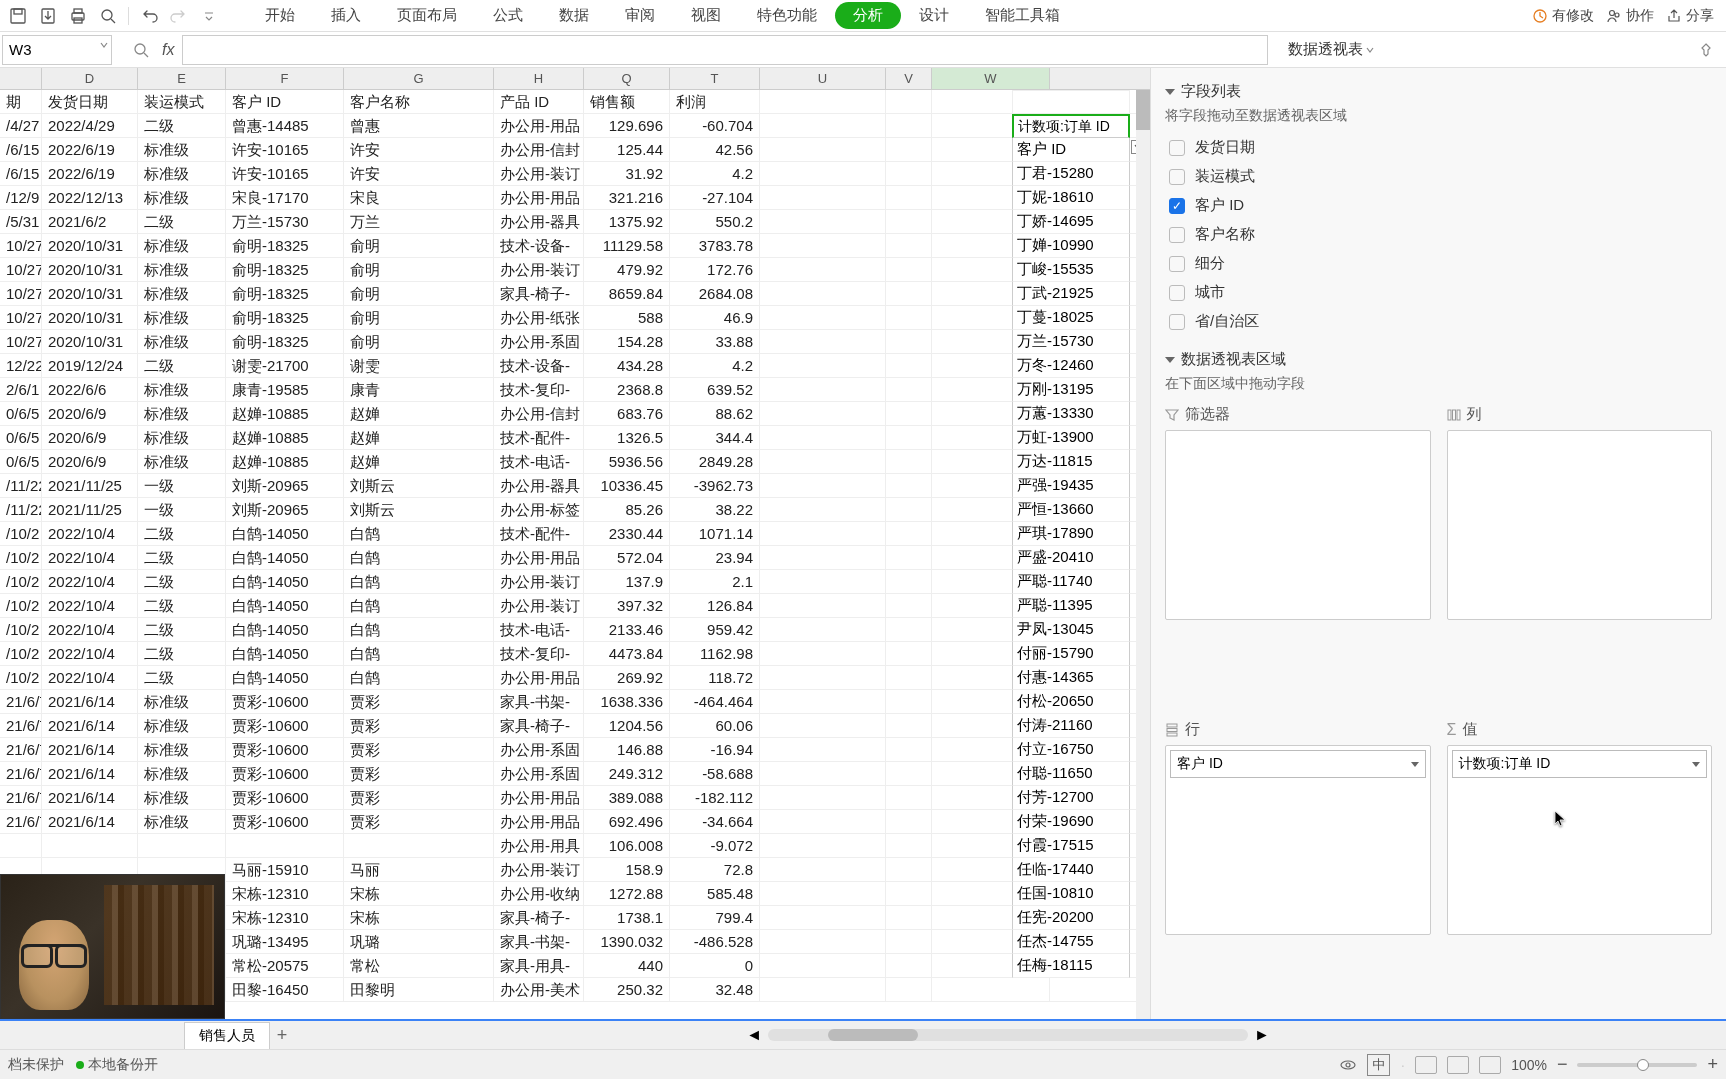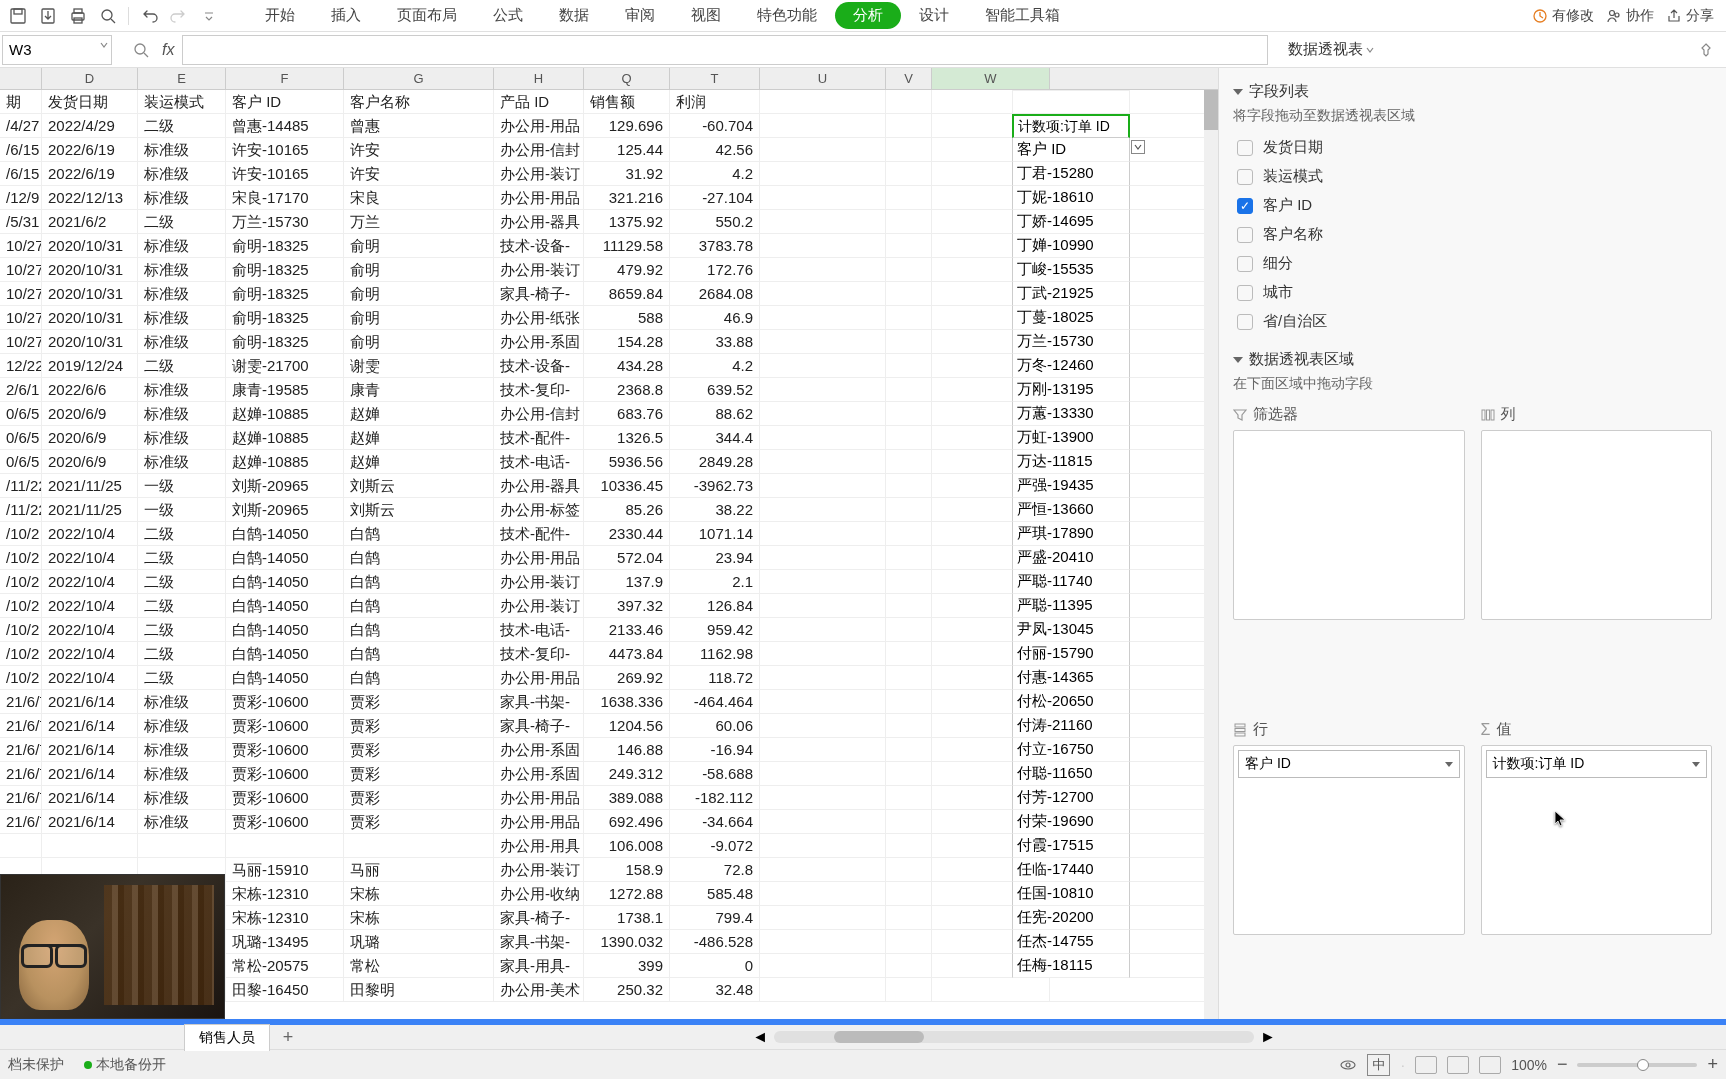--- a/index.html
+++ b/index.html
@@ -20,21 +20,21 @@
 .formula-row { height: 36px; background: #fff; display: flex; align-items: center; border-bottom: 1px solid #e0e0e0; }
 .name-box { width: 110px; height: 30px; border: 1px solid #ccc; margin-left: 2px; display: flex; align-items: center; padding: 0 6px; font-size: 15px; position: relative; }
 .name-box-dd { position: absolute; right: 2px; top: 4px; }
 .fb-icons { display: flex; align-items: center; gap: 12px; margin-left: 20px; text-align: center; }
 .formula-input { flex: 1; height: 30px; border: 1px solid #ccc; margin-left: 8px; margin-right: 8px; padding: 0 6px; }
 .side-label { width: 450px; padding: 0 12px; font-size: 15px; color: #333; display: flex; align-items: center; gap: 2px; }
 
 
 .main { display: flex; height: calc(1079px - 32px - 36px - 30px - 30px); }
 .sheet-area { flex: 1; display: flex; flex-direction: column; background: #fff; position: relative; }
-.side-panel { width: 508px; background: #f8f8f8; border-left: 1px solid #ddd; display: flex; flex-direction: column; padding: 8px 14px 0 14px; }
+.side-panel { width: 576px; background: #f8f8f8; border-left: 1px solid #ddd; display: flex; flex-direction: column; padding: 8px 14px 0 14px; }
 
 
 .col-headers { display: flex; height: 22px; background: #eee; border-bottom: 1px solid #ccc; position: sticky; top: 0; z-index: 2; }
 .ch { border-right: 1px solid #ccc; text-align: center; font-size: 13px; color: #555; line-height: 22px; }
 .grid-body { flex: 1; overflow: hidden; }
 .row { display: flex; height: 24px; border-bottom: 1px solid #eee; }
 .cell { border-right: 1px solid #eee; padding: 0 6px; font-size: 15px; color: #222; line-height: 24px; white-space: nowrap; overflow: hidden; }
 .cell.num { text-align: right; }
 .head-row .cell { font-weight: 400; color: #222; }
 
@@ -60,30 +60,30 @@
 .field-cb.checked::after { content: '✓'; color: #fff; font-size: 12px; }
 
 .areas { display: grid; grid-template-columns: 1fr 1fr; gap: 16px; margin-top: 4px; flex: 1; }
 .area-box { display: flex; flex-direction: column; }
 .area-label { display: flex; align-items: center; gap: 6px; font-size: 15px; color: #555; margin-bottom: 6px; }
 .area-drop { border: 1px solid #ccc; background: #fff; min-height: 190px; border-radius: 2px; padding: 4px; }
 .area-chip { background: #fff; border: 1px solid #bbb; padding: 4px 6px; font-size: 14px; display: flex; align-items: center; justify-content: space-between; }
 .chip-dd { width: 0; height: 0; border-left: 4px solid transparent; border-right: 4px solid transparent; border-top: 5px solid #666; }
 
 
-.sheet-tabs { height: 30px; background: #f0f0f0; border-top: 6px solid #3b82f6; display: flex; align-items: center; padding: 0 4px; gap: 6px; }
+.sheet-tabs { height: 30px; background: #f0f0f0; border-top: 2px solid #3b82f6; display: flex; align-items: center; padding: 0 4px; }
 .sheet-tab { padding: 4px 14px; font-size: 14px; background: #fff; border: 1px solid #ccc; border-bottom: none; cursor: pointer; }
 .add-sheet { width: 24px; text-align: center; font-size: 18px; color: #666; cursor: pointer; }
 .h-scroll { flex: 1; display: flex; align-items: center; justify-content: center; }
 .hsb { width: 480px; height: 12px; background: #e0e0e0; border-radius: 6px; position: relative; }
 .hsb-thumb { position: absolute; left: 60px; width: 90px; height: 12px; background: #bbb; border-radius: 6px; }
 
 
 .status-bar { height: 30px; background: #f0f0f0; border-top: 1px solid #ddd; display: flex; align-items: center; padding: 0 8px; font-size: 14px; color: #555; gap: 16px; }
-.status-left { display: flex; align-items: flex-end; gap: 20px; flex: 1; }
+.status-left { display: flex; align-items: flex-end; gap: 12px; flex: 1; }
 .dot { width: 8px; height: 8px; border-radius: 50%; background: #1aad19; display: inline-block; margin-right: 4px; }
 .status-right { display: flex; align-items: center; gap: 10px; }
 .view-btn { width: 22px; height: 18px; border: 1px solid #aaa; border-radius: 2px; }
 .zoom-slider { width: 120px; height: 4px; background: #ccc; position: relative; border-radius: 2px; }
 .zoom-thumb { position: absolute; left: 50%; top: -4px; width: 12px; height: 12px; background: #fff; border: 1px solid #888; border-radius: 50%; }
 
 .webcam { position: absolute; left: 0; bottom: 60px; width: 225px; height: 145px; background: linear-gradient(135deg,#2a2218 0%,#3a3228 40%,#1a1410 100%); border: 1px solid #333; z-index: 10; }
 .face { position: absolute; left: 18px; bottom: 8px; width: 70px; height: 90px; background: radial-gradient(ellipse at 50% 30%, #d4a574 0%, #b8915f 60%, #8a6840 100%); border-radius: 40% 40% 30% 30%; }
 .glasses { position: absolute; left: 22px; bottom: 56px; width: 62px; height: 18px; border-top: 3px solid #222; border-radius: 8px; }
 .glasses::before, .glasses::after { content:''; position: absolute; width: 26px; height: 18px; border: 3px solid #222; border-radius: 6px; background: rgba(255,255,255,0.1); top: -3px; }
@@ -699,21 +699,21 @@
           <div class="cell c9"></div>
           <div class="cell cw"></div>
         </div>
         <div class="row">
           <div class="cell c0"></div>
           <div class="cell c1"></div>
           <div class="cell c2"></div>
           <div class="cell c3">常松-20575</div>
           <div class="cell c4">常松</div>
           <div class="cell c5">家具-用具-</div>
-          <div class="cell c6 num">399</div>
+          <div class="cell c6 num">440</div>
           <div class="cell c7 num">0</div>
           <div class="cell c8"></div>
           <div class="cell c9"></div>
           <div class="cell cw"></div>
         </div>
         <div class="row">
           <div class="cell c0"></div>
           <div class="cell c1"></div>
           <div class="cell c2"></div>
           <div class="cell c3">田黎-16450</div>

